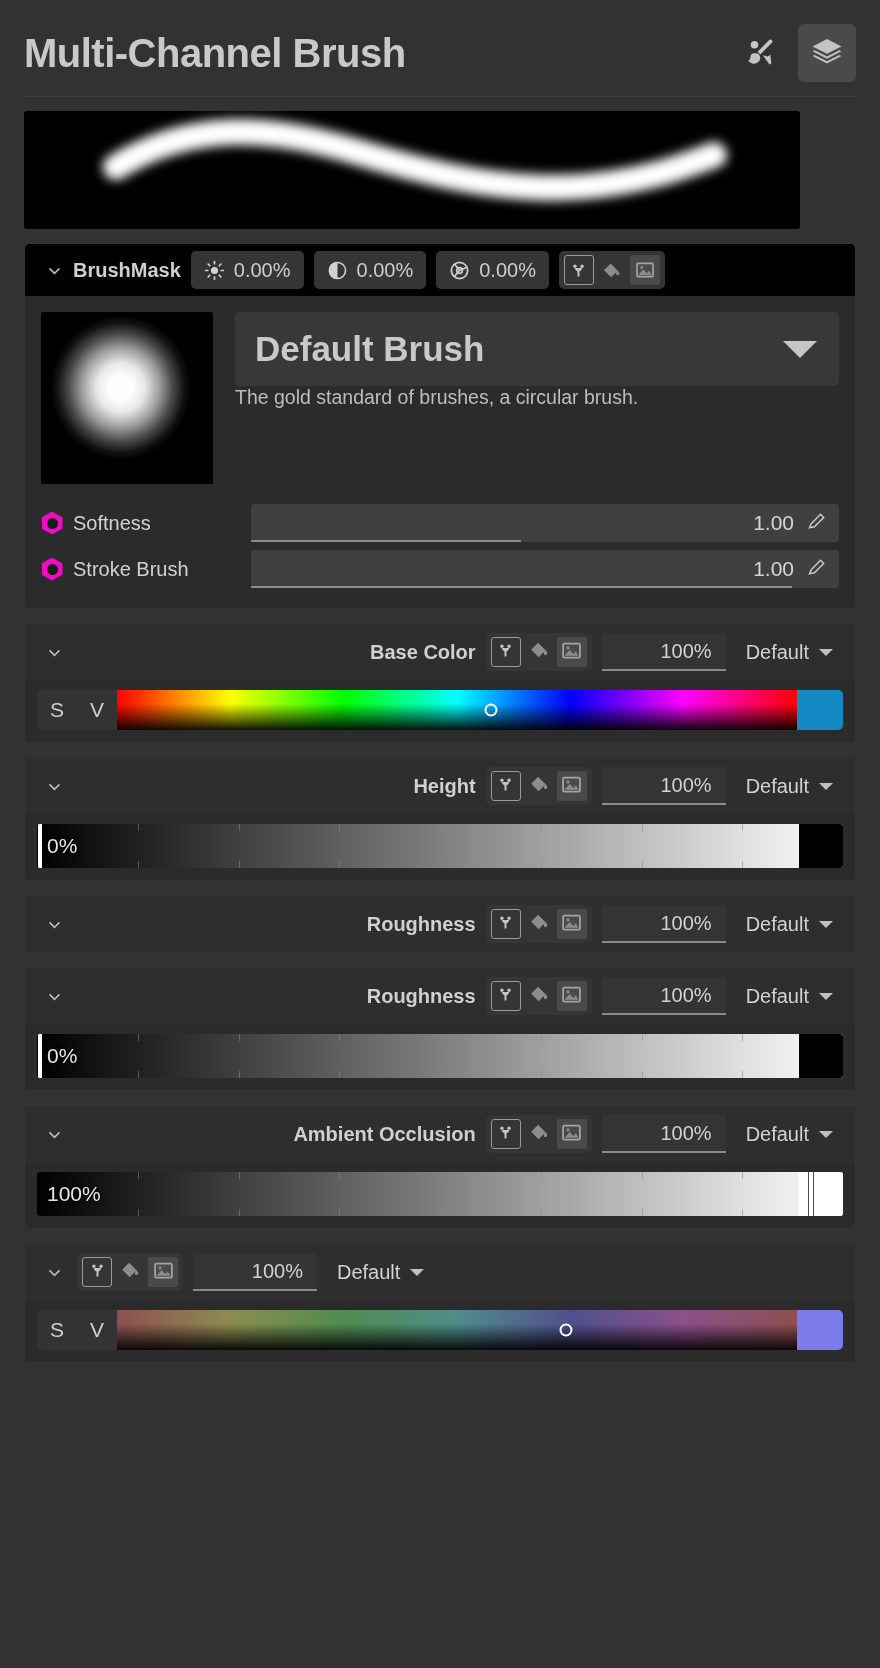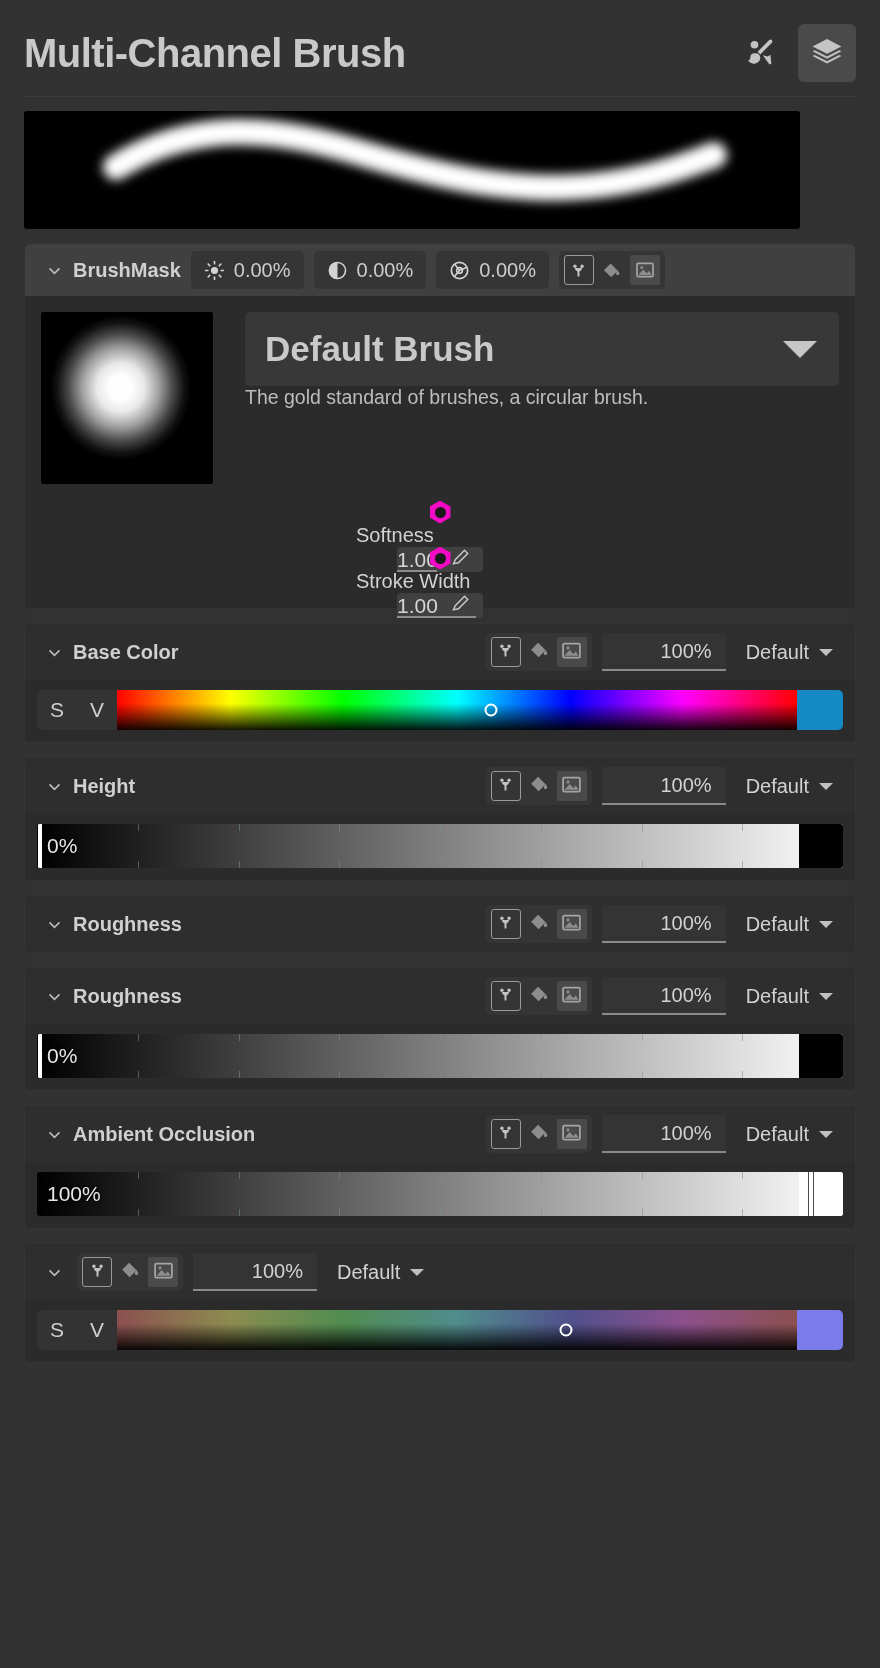--- a/index.html
+++ b/index.html
@@ -42,21 +42,21 @@
     position: relative;
   }
 
   
   .card {
     background: #2b2b2b; border-radius: 5px; margin-top: 14px;
     border: 1px solid #343434;
   }
   .sect-head {
     display: flex; align-items: center; height: 52px;
-    padding: 0 12px 0 16px; background: #404040;
+    padding: 0 12px 0 16px; background: #000000;
     border-radius: 5px 5px 0 0;
   }
   .chev {
     width: 26px; display: flex; align-items: center; justify-content: center;
     color: #bdbdbd; font-size: 16px; flex: 0 0 auto;
   }
   .chev svg { stroke: #bdbdbd; fill: none; stroke-width: 2.2; }
   .sect-name {
     font-size: 20px; font-weight: bold; color: #d0d0d0;
     margin-left: 6px; white-space: nowrap;
@@ -79,21 +79,21 @@
   .mini {
     width: 30px; height: 30px;
     display: flex; align-items: center; justify-content: center;
   }
   .mini svg { fill: #c3c3c3; }
   .mini.dim svg { fill: #8d8d8d; }
   .mini.boxed { border: 1.6px solid #9a9a9a; border-radius: 3px; }
   .mini.shaded { background: #4a4a4a; border-radius: 2px; }
 
   
-  .brush-body { display: flex; padding: 16px; gap: 32px; }
+  .brush-body { display: flex; padding: 16px; gap: 22px; }
   .brush-thumb-wrap { flex: 0 0 auto; }
   .brush-thumb {
     width: 172px; height: 172px; background: #000;
     border-radius: 2px; position: relative; overflow: hidden;
   }
   .brush-thumb::after {
     content: ""; position: absolute; left: 50%; top: 50%;
     width: 160px; height: 172px; transform: translate(-50%, -50%);
     background: radial-gradient(ellipse 44% 42% at 46% 44%,
       #ffffff 0%, #fdfdfd 17%, #e8e8e8 34%, #9e9e9e 55%,
@@ -111,21 +111,21 @@
   .caret-dn {
     width: 0; height: 0; border-left: 17px solid transparent;
     border-right: 17px solid transparent; border-top: 17px solid #c6c6c6;
   }
   .brush-sub {
     font-size: 19.5px; color: #bdbdbd; text-align: left;
   }
 
   
   .params { padding: 0 16px 16px 16px; }
-  .prow { display: flex; align-items: center; height: 46px; flex-direction: column; }
+  .prow { display: flex; align-items: center; height: 46px; }
   .socket {
     width: 22px; height: 24px; flex: 0 0 auto;
     display: flex; align-items: center; justify-content: center;
   }
   .hexsock { position: relative; width: 21px; height: 23px; }
   .hexsock .outer {
     position: absolute; inset: 0; background: #f20ac4;
     clip-path: polygon(50% 0%, 100% 26%, 100% 74%, 50% 100%, 0% 74%, 0% 26%);
   }
   .hexsock .inner {
@@ -145,21 +145,21 @@
   .pslider .num { font-size: 21px; color: #d5d5d5; margin-right: 12px; }
   .pencil svg { fill: none; stroke: #c8c8c8; stroke-width: 1.7; }
 
   
   .ch-head {
     display: flex; align-items: center; height: 56px; padding: 0 12px 0 16px;
     background: #2e2e2e; border-radius: 5px 5px 0 0;
   }
   .ch-name {
     font-size: 20px; font-weight: bold; color: #d0d0d0; margin-left: 6px;
-    flex: 1; white-space: nowrap;
+    flex: 1; white-space: nowrap; text-align: right;
   }
   .opacity-field {
     width: 124px; height: 38px; background: #343434;
     display: flex; align-items: center; justify-content: flex-end;
     padding-right: 14px; font-size: 20px; color: #d2d2d2;
     border-bottom: 2px solid #8a8a8a; margin-left: 10px;
   }
   .blend-sel {
     height: 38px; display: flex; align-items: center; gap: 10px;
     padding: 0 10px 0 14px; font-size: 20px; color: #d2d2d2;
@@ -365,21 +365,21 @@
           </span>
         </div>
       </div>
       <div class="prow">
         <div class="socket">
           <div class="hexsock">
               <div class="outer"></div>
               <div class="inner"></div>
             </div>
         </div>
-        <div class="plabel">Stroke Width</div>
+        <div class="plabel">Stroke Brush</div>
         <div class="pslider">
           <div class="fill" style="width:92%"></div>
           <span class="num">1.00</span>
           <span class="pencil">
             <svg width="21" height="21" viewBox="0 0 24 24">
                 <path d="M4 19.2 L6 14.4 L16.6 3.8 L20.2 7.4 L9.6 18 Z"></path>
               </svg>
           </span>
         </div>
       </div>

